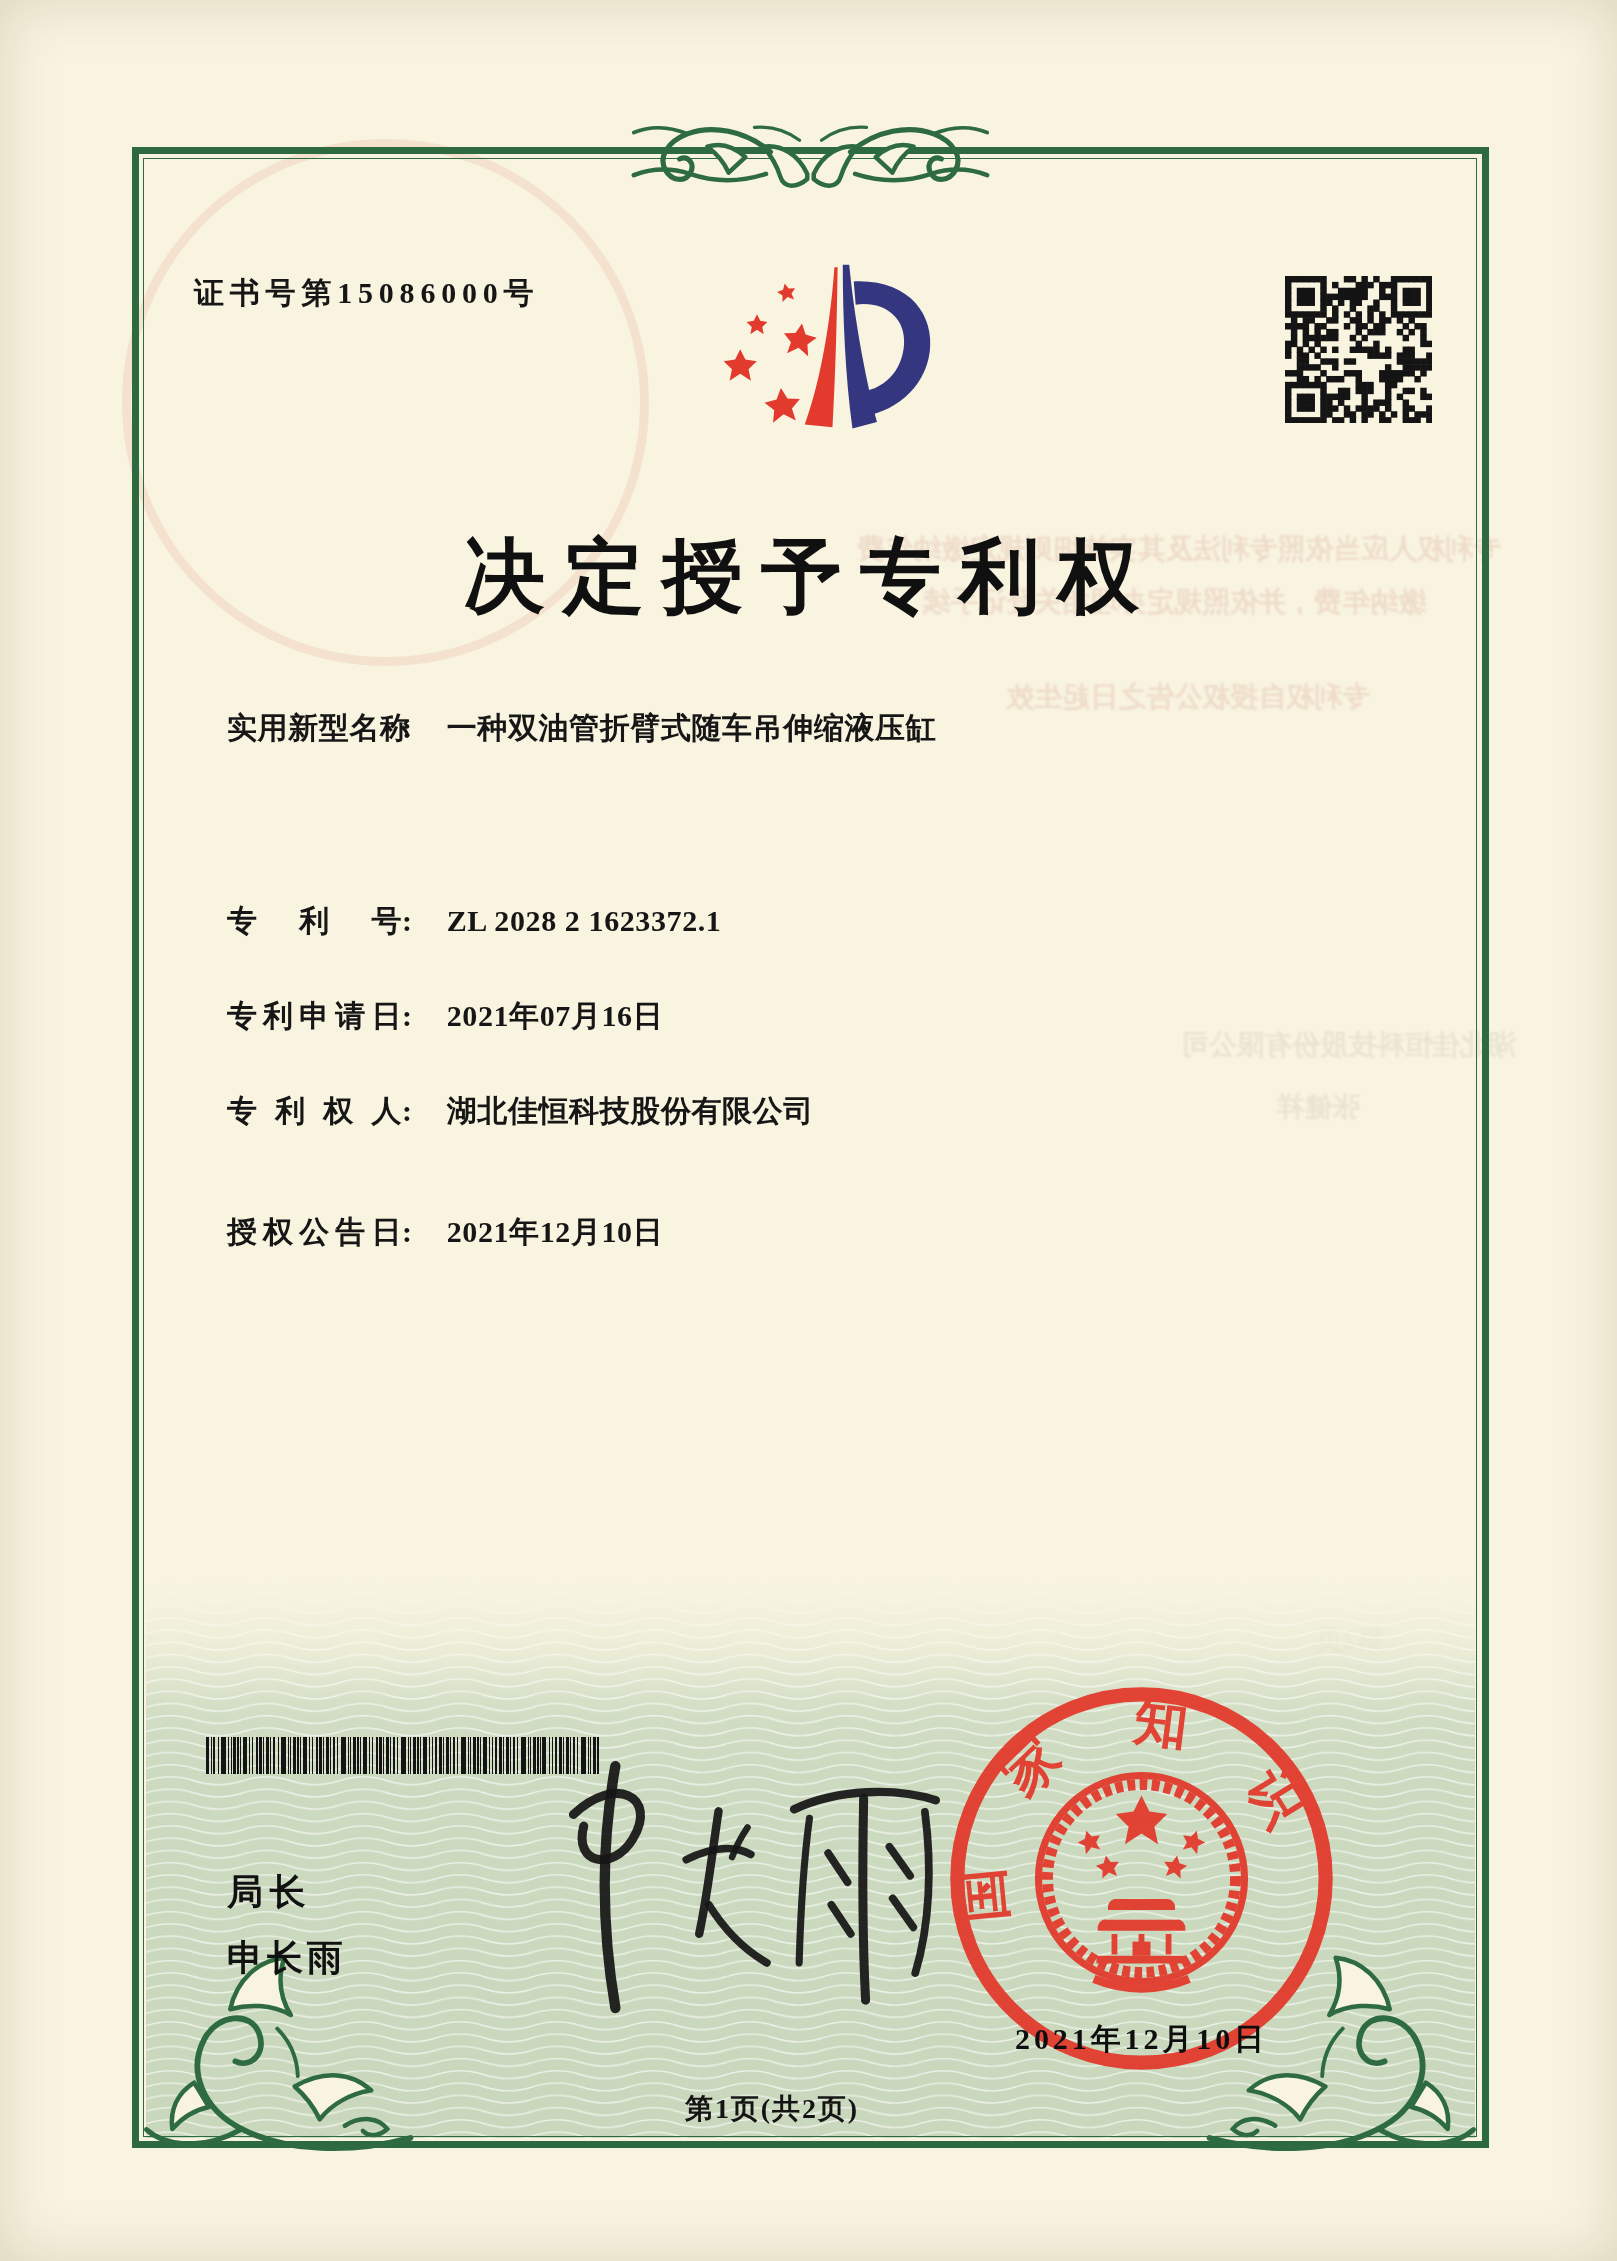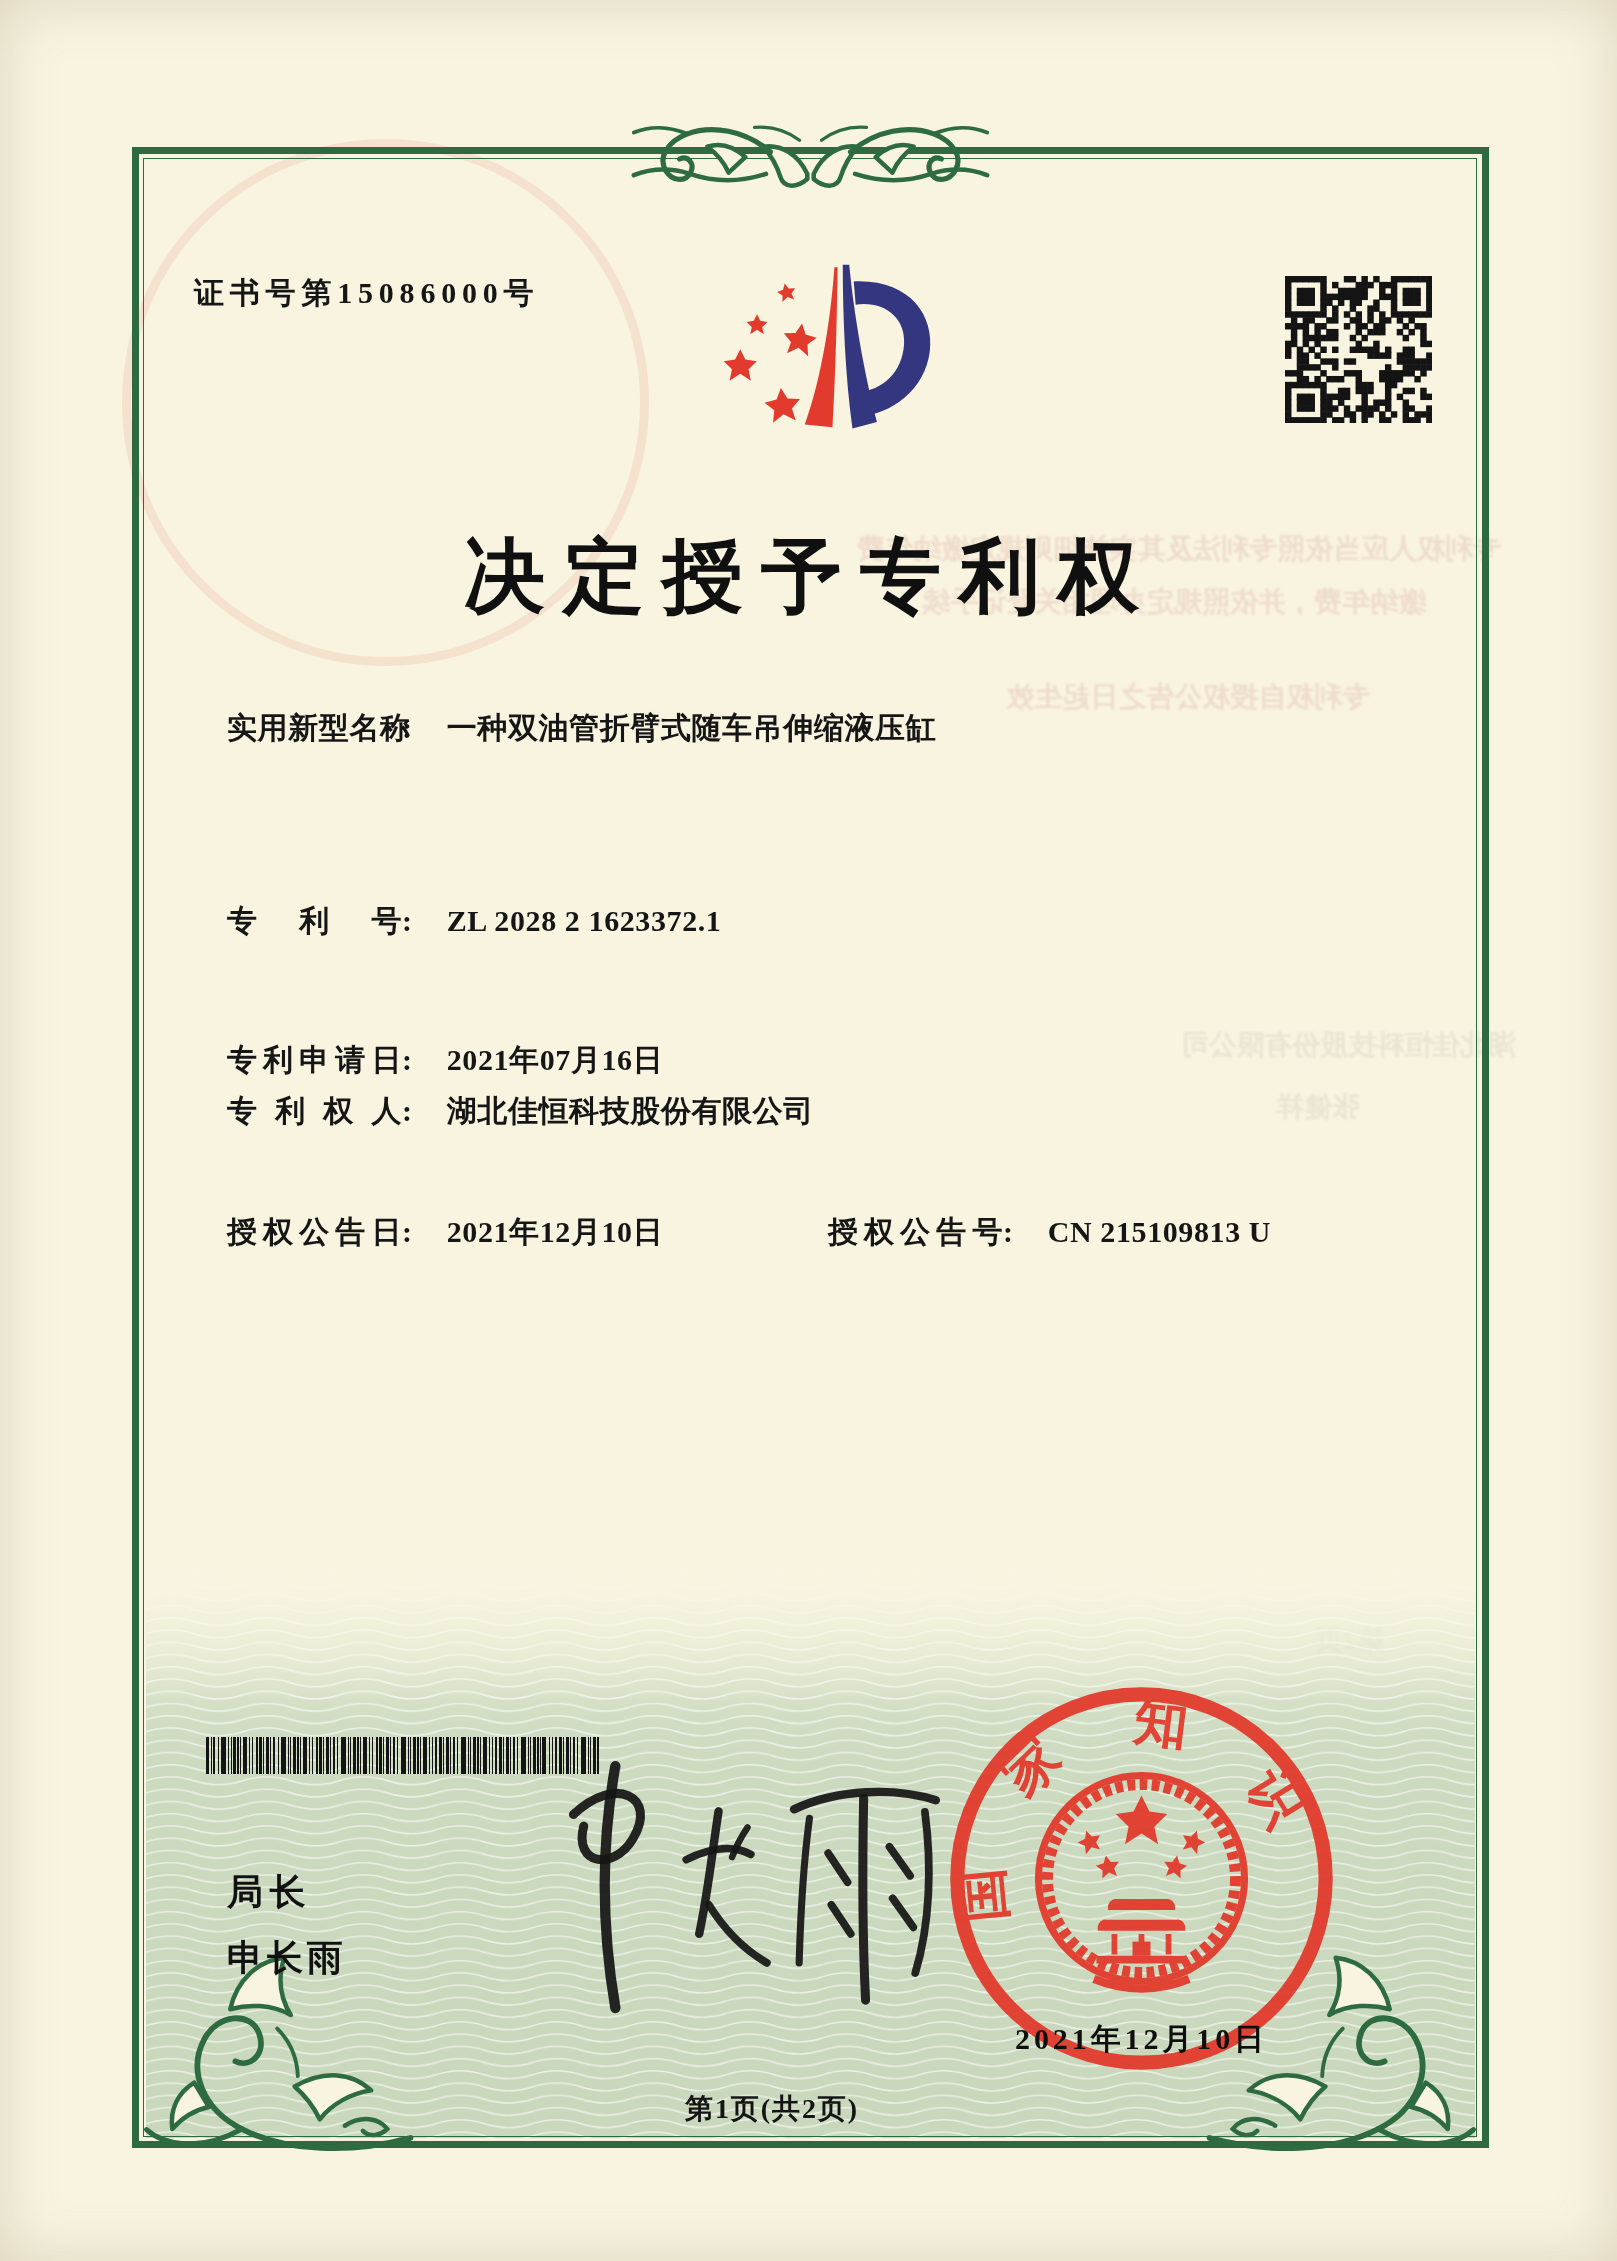--- a/index.html
+++ b/index.html
@@ -492,35 +492,31 @@
   <div class="title">决定授予专利权</div>
 
   <div class="frow" style="top:708px">
     <span class="flabel">实用新型名称</span><span class="fcolon">:</span>
     <span class="fvalue">一种双油管折臂式随车吊伸缩液压缸</span>
   </div>
   <div class="frow" style="top:901px">
     <span class="flabel">专利号</span><span class="fcolon">:</span>
     <span class="fvalue">ZL 2028 2 1623372.1</span>
   </div>
-  <div class="frow" style="top:1040px">
+  <div class="frow" style="top:996px">
     <span class="flabel">专利申请日</span><span class="fcolon">:</span>
     <span class="fvalue">2021年07月16日</span>
   </div>
   <div class="frow" style="top:1091px">
     <span class="flabel">专利权人</span><span class="fcolon">:</span>
     <span class="fvalue">湖北佳恒科技股份有限公司</span>
   </div>
   <div class="frow" style="top:1212px">
     <span class="flabel">授权公告日</span><span class="fcolon">:</span>
     <span class="fvalue">2021年12月10日</span>
-    <span class="g2">
-      <span class="flabel">授权公告号</span><span class="fcolon">:</span>
-      <span class="fvalue">CN 215109813 U</span>
-    </span>
   </div>
 
 
   <div class="barcode">
       <i style="left: 0px; width: 3.2px;"></i>
       <i style="left: 4.5px; width: 1.3px;"></i>
       <i style="left: 7px; width: 1.9px;"></i>
       <i style="left: 11.6px; width: 1.3px;"></i>
       <i style="left: 15px; width: 5.2px;"></i>
       <i style="left: 22px; width: 1.3px;"></i>

